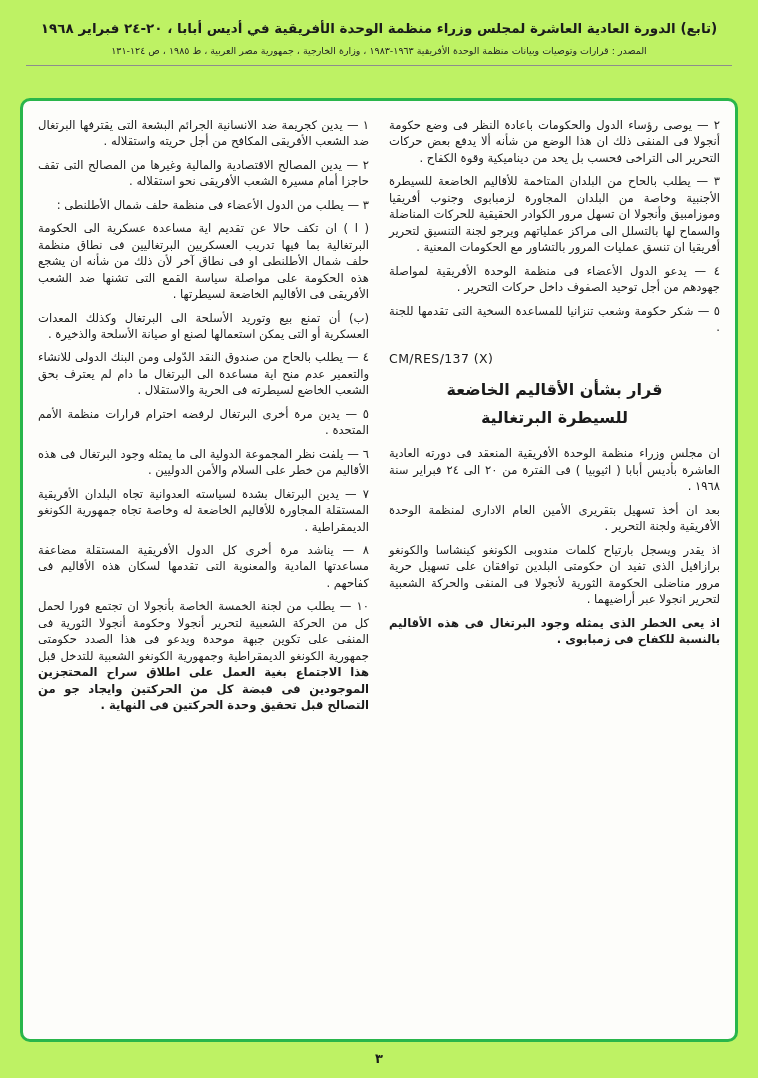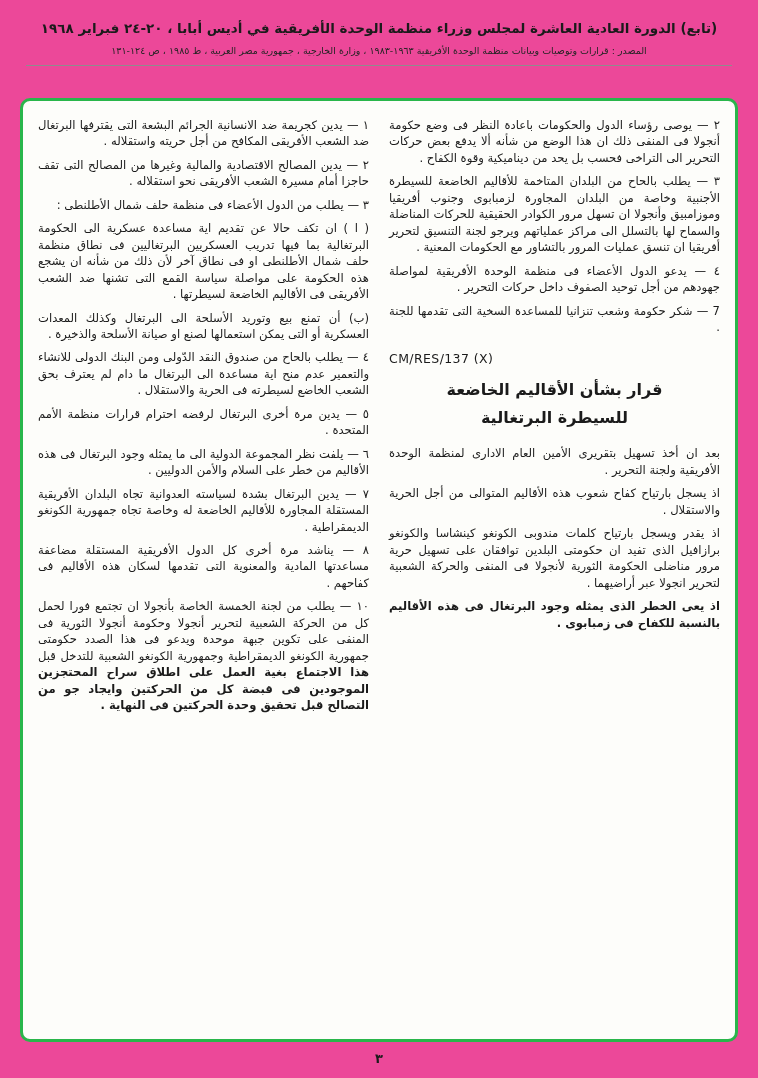--- a/index.html
+++ b/index.html
@@ -3,21 +3,21 @@
 <meta charset="utf-8">
 <style>
   * { box-sizing: border-box; }
   html, body { margin: 0; padding: 0; }
   body {
     width: 758px; height: 1078px;
     background: #fbfbf7;
     font-family: "DejaVu Sans", sans-serif;
     color: #1b1b1b;
   }
-  .page { position: relative; width: 758px; height: 1078px; overflow: hidden; background: #ec4899; }
+  .page { position: relative; width: 758px; height: 1078px; overflow: hidden; background: #bef264; }
 
   .header { direction: rtl; text-align: center; padding-top: 20px; }
   .header .title { font-size: 13.5px; font-weight: bold; letter-spacing: 0.2px; }
   .header .source { font-size: 9.5px; margin-top: 9px; color: #242424; }
   .header-rule { height: 1px; background: #8d8d8d; margin: 9px 26px 0 26px; }
 
   .content-box {
     position: absolute; top: 98px; left: 20px;
     width: 718px; height: 944px;
     border: 3px solid #29b64b; border-radius: 10px;
@@ -64,31 +64,31 @@
   </div>
   <div class="header-rule"></div>
 
   <div class="content-box">
     <div class="cols">
 
       <div class="col">
         <p class="para">٢ — يوصى رؤساء الدول والحكومات باعادة النظر فى وضع حكومة أنجولا فى المنفى ذلك ان هذا الوضع من شأنه ألا يدفع بعض حركات التحرير الى التراخى فحسب بل يحد من ديناميكية وقوة الكفاح .</p>
         <p class="para">٣ — يطلب بالحاح من البلدان المتاخمة للأقاليم الخاضعة للسيطرة الأجنبية وخاصة من البلدان المجاورة لزمبابوى وجنوب أفريقيا وموزامبيق وأنجولا ان تسهل مرور الكوادر الحقيقية للحركات المناضلة والسماح لها بالتسلل الى مراكز عملياتهم ويرجو لجنة التنسيق لتحرير أفريقيا ان تنسق عمليات المرور بالتشاور مع الحكومات المعنية .</p>
         <p class="para">٤ — يدعو الدول الأعضاء فى منظمة الوحدة الأفريقية لمواصلة جهودهم من أجل توحيد الصفوف داخل حركات التحرير .</p>
-        <p class="para">7 — شكر حكومة وشعب تنزانيا للمساعدة السخية التى تقدمها للجنة .</p>
+        <p class="para">٥ — شكر حكومة وشعب تنزانيا للمساعدة السخية التى تقدمها للجنة .</p>
 
         <div class="ref-code">CM/RES/137 (X)</div>
 
         <div class="res-heading">
           <div>قرار بشأن الأقاليم الخاضعة</div>
           <div>للسيطرة البرتغالية</div>
         </div>
 
+        <p class="para">ان مجلس وزراء منظمة الوحدة الأفريقية المنعقد فى دورته العادية العاشرة بأديس أبابا ( اثيوبيا ) فى الفترة من ٢٠ الى ٢٤ فبراير سنة ١٩٦٨ .</p>
         <p class="para">بعد ان أخذ تسهيل بتقريرى الأمين العام الادارى لمنظمة الوحدة الأفريقية ولجنة التحرير .</p>
-        <p class="para">اذ يسجل بارتياح كفاح شعوب هذه الأقاليم المتوالى من أجل الحرية والاستقلال .</p>
         <p class="para">اذ يقدر ويسجل بارتياح كلمات مندوبى الكونغو كينشاسا والكونغو برازافيل الذى تفيد ان حكومتى البلدين توافقان على تسهيل حرية مرور مناضلى الحكومة الثورية لأنجولا فى المنفى والحركة الشعبية لتحرير انجولا عبر أراضيهما .</p>
         <p class="para bold">اذ يعى الخطر الذى يمثله وجود البرتغال فى هذه الأقاليم بالنسبة للكفاح فى زمبابوى .</p>
       </div>
 
       <div class="col">
         <p class="para">١ — يدين كجريمة ضد الانسانية الجرائم البشعة التى يقترفها البرتغال ضد الشعب الأفريقى المكافح من أجل حريته واستقلاله .</p>
         <p class="para">٢ — يدين المصالح الاقتصادية والمالية وغيرها من المصالح التى تقف حاجزا أمام مسيرة الشعب الأفريقى نحو استقلاله .</p>
         <p class="para">٣ — يطلب من الدول الأعضاء فى منظمة حلف شمال الأطلنطى :</p>
         <p class="para">( ا ) ان تكف حالا عن تقديم اية مساعدة عسكرية الى الحكومة البرتغالية بما فيها تدريب العسكريين البرتغاليين فى نطاق منظمة حلف شمال الأطلنطى او فى نطاق آخر لأن ذلك من شأنه ان يشجع هذه الحكومة على مواصلة سياسة القمع التى تشنها ضد الشعب الأفريقى فى الأقاليم الخاضعة لسيطرتها .</p>
         <p class="para">(ب) أن تمنع بيع وتوريد الأسلحة الى البرتغال وكذلك المعدات العسكرية أو التى يمكن استعمالها لصنع او صيانة الأسلحة والذخيرة .</p>

